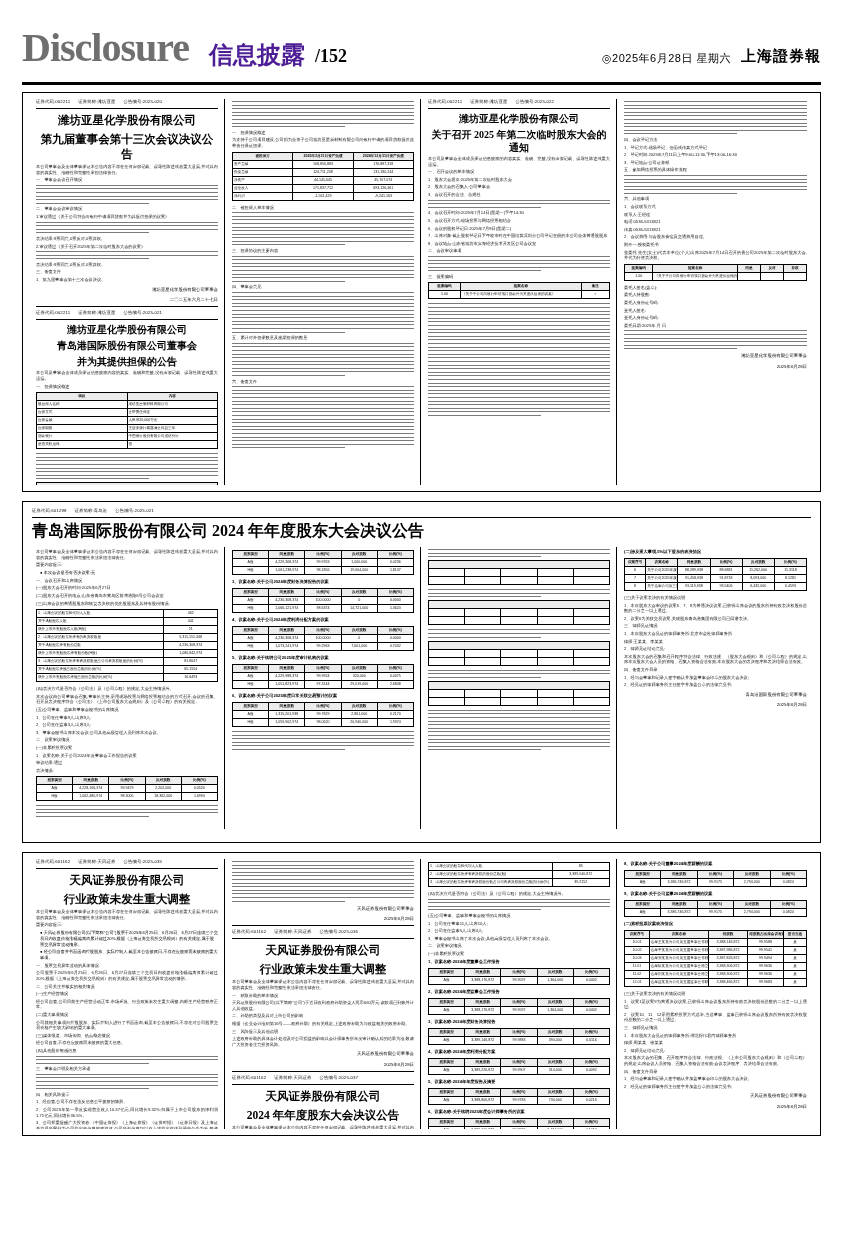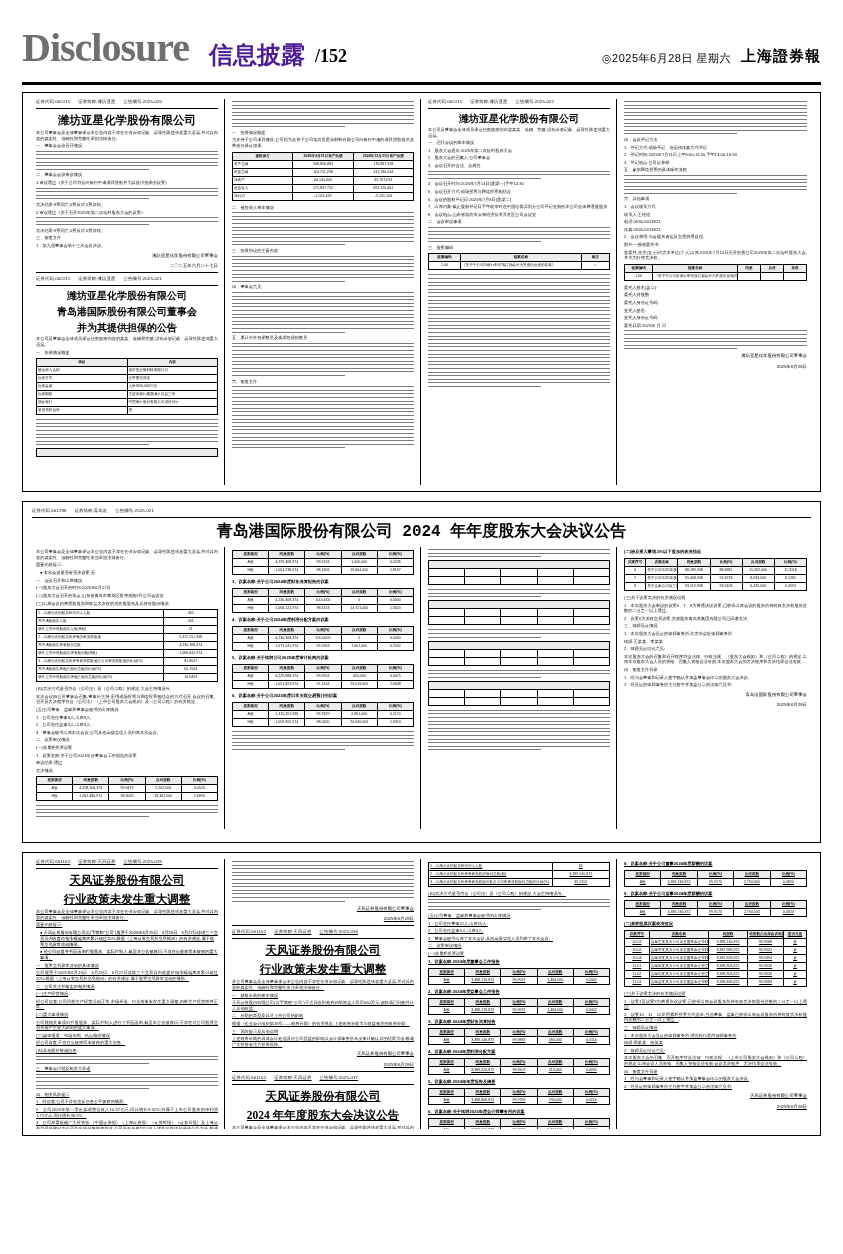--- a/index.html
+++ b/index.html
@@ -41,21 +41,21 @@
   .mh-paper{
     font-family:"Liberation Serif","DejaVu Serif",serif;
     font-size:15px;font-weight:700;letter-spacing:1px;
   }
   
   .sheet{position:absolute;left:22px;top:92px;right:22px;bottom:14px;}
   .band{border:1px solid #000;box-sizing:border-box;position:relative;background:#fff;}
   .band + .band{margin-top:9px;}
   .band-1{height:400px;}
   .band-2{height:342px;}
-  .band-3{height:284px;text-decoration:underline;}
+  .band-3{height:284px;}
   .cols{display:flex;height:100%;box-sizing:border-box;padding:6px 7px;gap:1px;}
   .col{flex:1 1 0;padding:0 6px;box-sizing:border-box;border-right:1px solid #000;overflow:hidden;}
   .col:last-child{border-right:none;}
   .col4 .col{flex:1 1 25%;}
   
   .code-line{
     font-size:4.4px;line-height:6px;letter-spacing:.1px;color:#111;
     display:flex;gap:8px;margin-bottom:2px;white-space:nowrap;overflow:hidden;
   }
   .hl{font-family:"Liberation Serif",serif;font-weight:700;text-align:center;color:#000;}
@@ -72,22 +72,22 @@
   table.t th,table.t td{
     border:.6px solid #000;font-size:3.6px;line-height:5px;padding:1px 1px;
     text-align:center;color:#111;overflow:hidden;white-space:nowrap;
   }
   table.t th{background:#ececec;font-weight:700;}
   table.t td.l{text-align:left;}
   .tbl-cap{font-size:4.2px;line-height:6px;font-weight:700;margin:2px 0 1px;}
   .sign{font-size:4.4px;line-height:6.4px;text-align:right;margin-top:4px;}
   .bullet{font-size:4.2px;line-height:6px;margin:1px 0 1px 4px;}
   .band-title{
-    font-family:Liberation Mono, monospace;
-    font-weight:700;font-size:16px;text-align:center;margin:2px 0 5px;
+    font-family:Liberation Serif, serif;
+    font-weight:700;font-size:16px;text-align:left;margin:2px 0 5px;
   }
 </style>
 </head>
 <body>
 
 <div class="page">
 
   <div class="masthead">
     <div class="masthead-inner">
       <div class="disclosure-word">Disclosure</div>
@@ -106,20 +106,21 @@
       <div class="cols col4">
 
         <div class="col">
           <div class="code-line">
             <span>证券代码:002211</span>
             <span>证券简称:潍坊亚星</span>
             <span>公告编号:2025-020</span>
           </div>
           <div class="rule"></div>
           <div class="hl h-lg">潍坊亚星化学股份有限公司</div>
+          <div class="hl h-lg">第九届董事会第十三次会议决议公告</div>
           <div class="body-txt">本公司董事会及全体董事保证本公告内容不存在任何虚假记载、误导性陈述或者重大遗漏,并对其内容的真实性、准确性和完整性承担法律责任。</div>
           <div class="body-txt">一、董事会会议召开情况</div>
           <div class="para">
               <i></i>
               <i></i>
               <i></i>
               <i></i>
               <i></i>
               <i></i>
             </div>
@@ -332,20 +333,21 @@
         </div>
 
         <div class="col">
           <div class="code-line">
             <span>证券代码:002211</span>
             <span>证券简称:潍坊亚星</span>
             <span>公告编号:2025-022</span>
           </div>
           <div class="rule"></div>
           <div class="hl h-md">潍坊亚星化学股份有限公司</div>
+          <div class="hl h-md">关于召开 2025 年第二次临时股东大会的通知</div>
           <div class="body-txt">本公司及董事会全体成员保证信息披露的内容真实、准确、完整,没有虚假记载、误导性陈述或重大遗漏。</div>
           <div class="body-txt">一、召开会议的基本情况</div>
           <div class="body-txt">1、股东大会届次:2025年第二次临时股东大会</div>
           <div class="body-txt">2、股东大会的召集人:公司董事会</div>
           <div class="body-txt">3、会议召开的合法、合规性</div>
           <div class="para">
               <i></i>
               <i></i>
               <i></i>
             </div>

